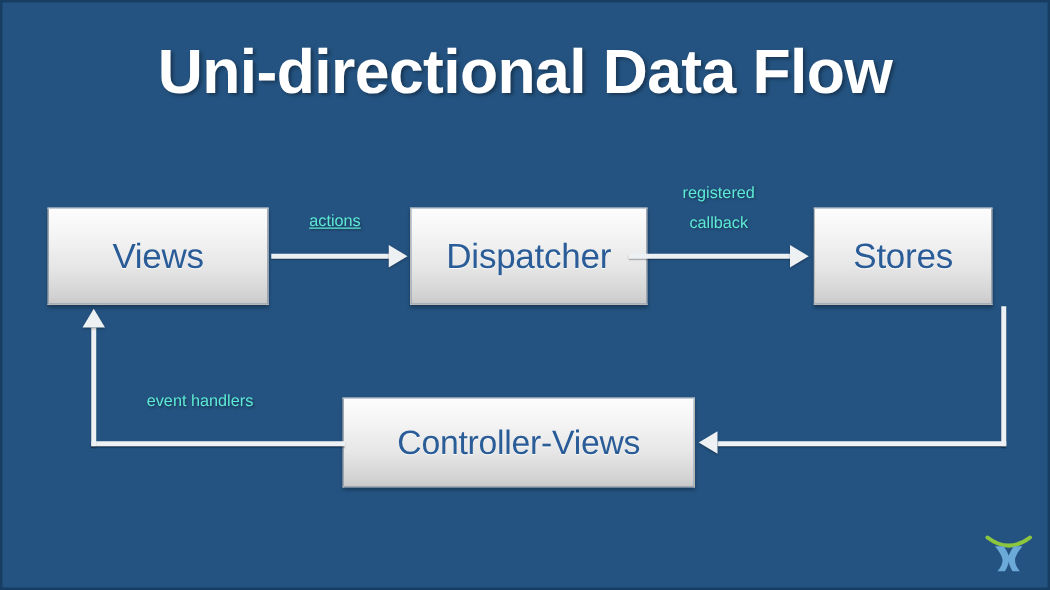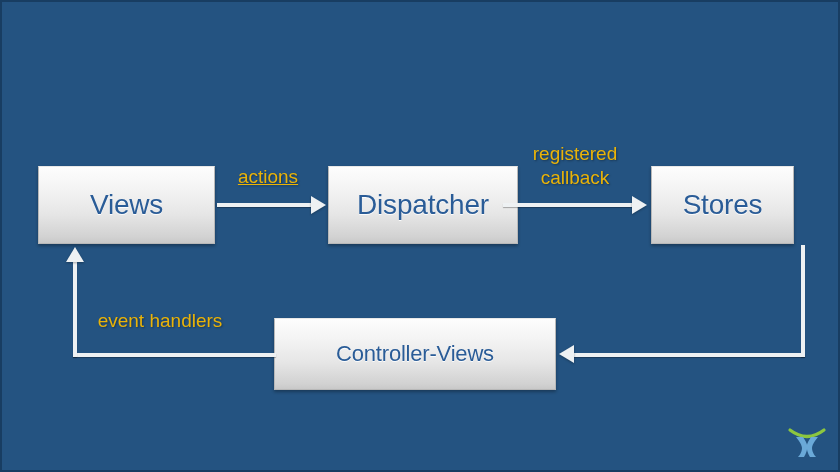--- a/index.html
+++ b/index.html
@@ -62,21 +62,21 @@
     justify-content: center;
     color: #2a5c97;
     font-weight: normal;
     letter-spacing: -0.2px;
     text-shadow: 0 1px 0 rgba(255,255,255,0.85);
     white-space: nowrap;
   }
   #node-views      { left: 38px;  top: 166px; width: 177px; height: 78px; font-size: 28px; }
   #node-dispatcher { left: 328px; top: 166px; width: 190px; height: 78px; font-size: 28px; }
   #node-stores     { left: 651px; top: 166px; width: 143px; height: 78px; font-size: 28px; }
-  #node-cviews     { left: 274px; top: 318px; width: 282px; height: 72px; font-size: 22px; }
+  #node-cviews     { left: 274px; top: 318px; width: 282px; height: 72px; font-size: 27px; }
 
   
   .conn {
     position: absolute;
     background: #eef1f3;
     box-shadow: 0 1px 1px rgba(0,0,0,0.30);
   }
   .hline { height: 4px; }
   .vline { width: 4px; }
 
@@ -98,22 +98,22 @@
   }
   .arrow-up {
     border-left: 9px solid transparent;
     border-right: 9px solid transparent;
     border-bottom: 15px solid #eef1f3;
   }
 
   
   .edge-label {
     position: absolute;
-    color: #eab308;
-    font-size: 19px;
+    color: #5eead4;
+    font-size: 13px;
     line-height: 24px;
     text-align: center;
     text-shadow: 1px 1px 2px rgba(0,0,0,0.35);
     white-space: pre-line;
   }
   #label-actions   { left: 208px; top: 165px; width: 120px; text-decoration: underline; }
   #label-callback  { left: 500px; top: 142px; width: 150px; }
   #label-events    { left: 60px;  top: 309px; width: 200px; text-align: center; }
   #label-change    { left: 600px; top: 309px; width: 200px; text-align: right; }
 
@@ -124,20 +124,21 @@
     top: 424px;
     width: 42px;
     height: 42px;
   }
 </style>
 </head>
 <body>
 
 <div id="slide">
 
+  <div class="title">Uni-directional Data Flow</div>
 
   <div class="node" id="node-views">
     <span>Views</span>
   </div>
 
   <div class="node" id="node-dispatcher">
     <span>Dispatcher</span>
   </div>
 
   <div class="node" id="node-stores">

